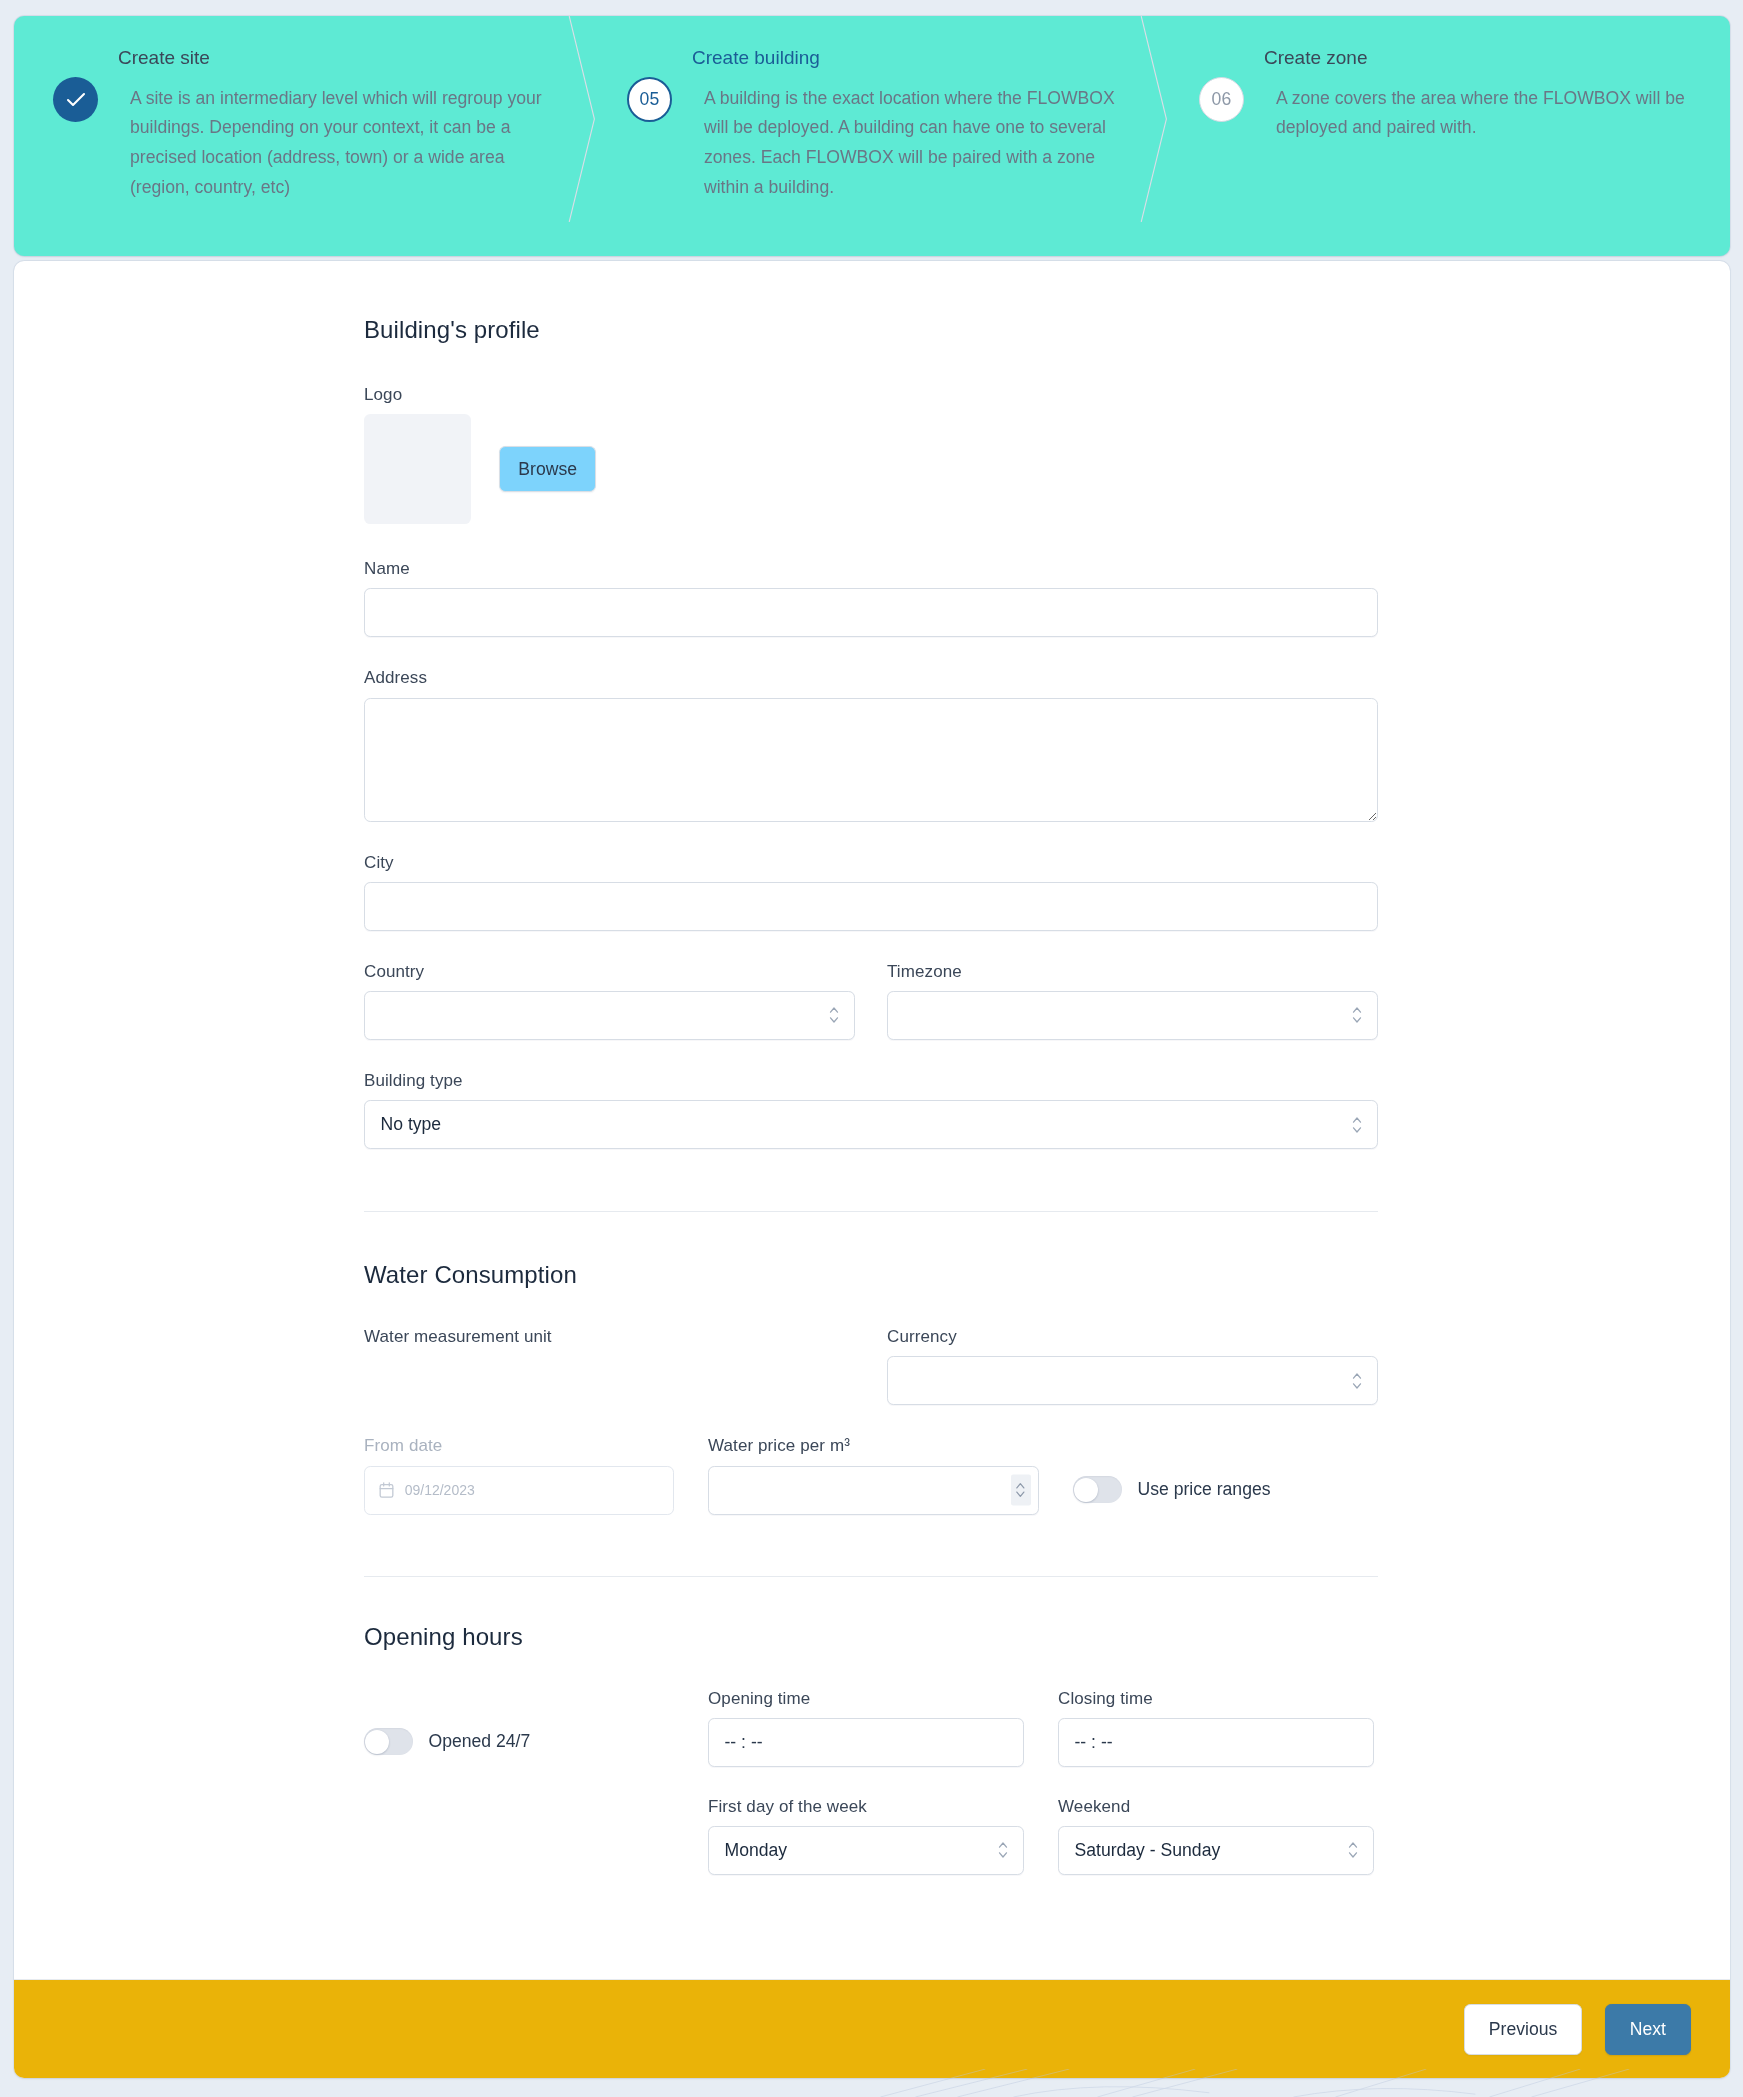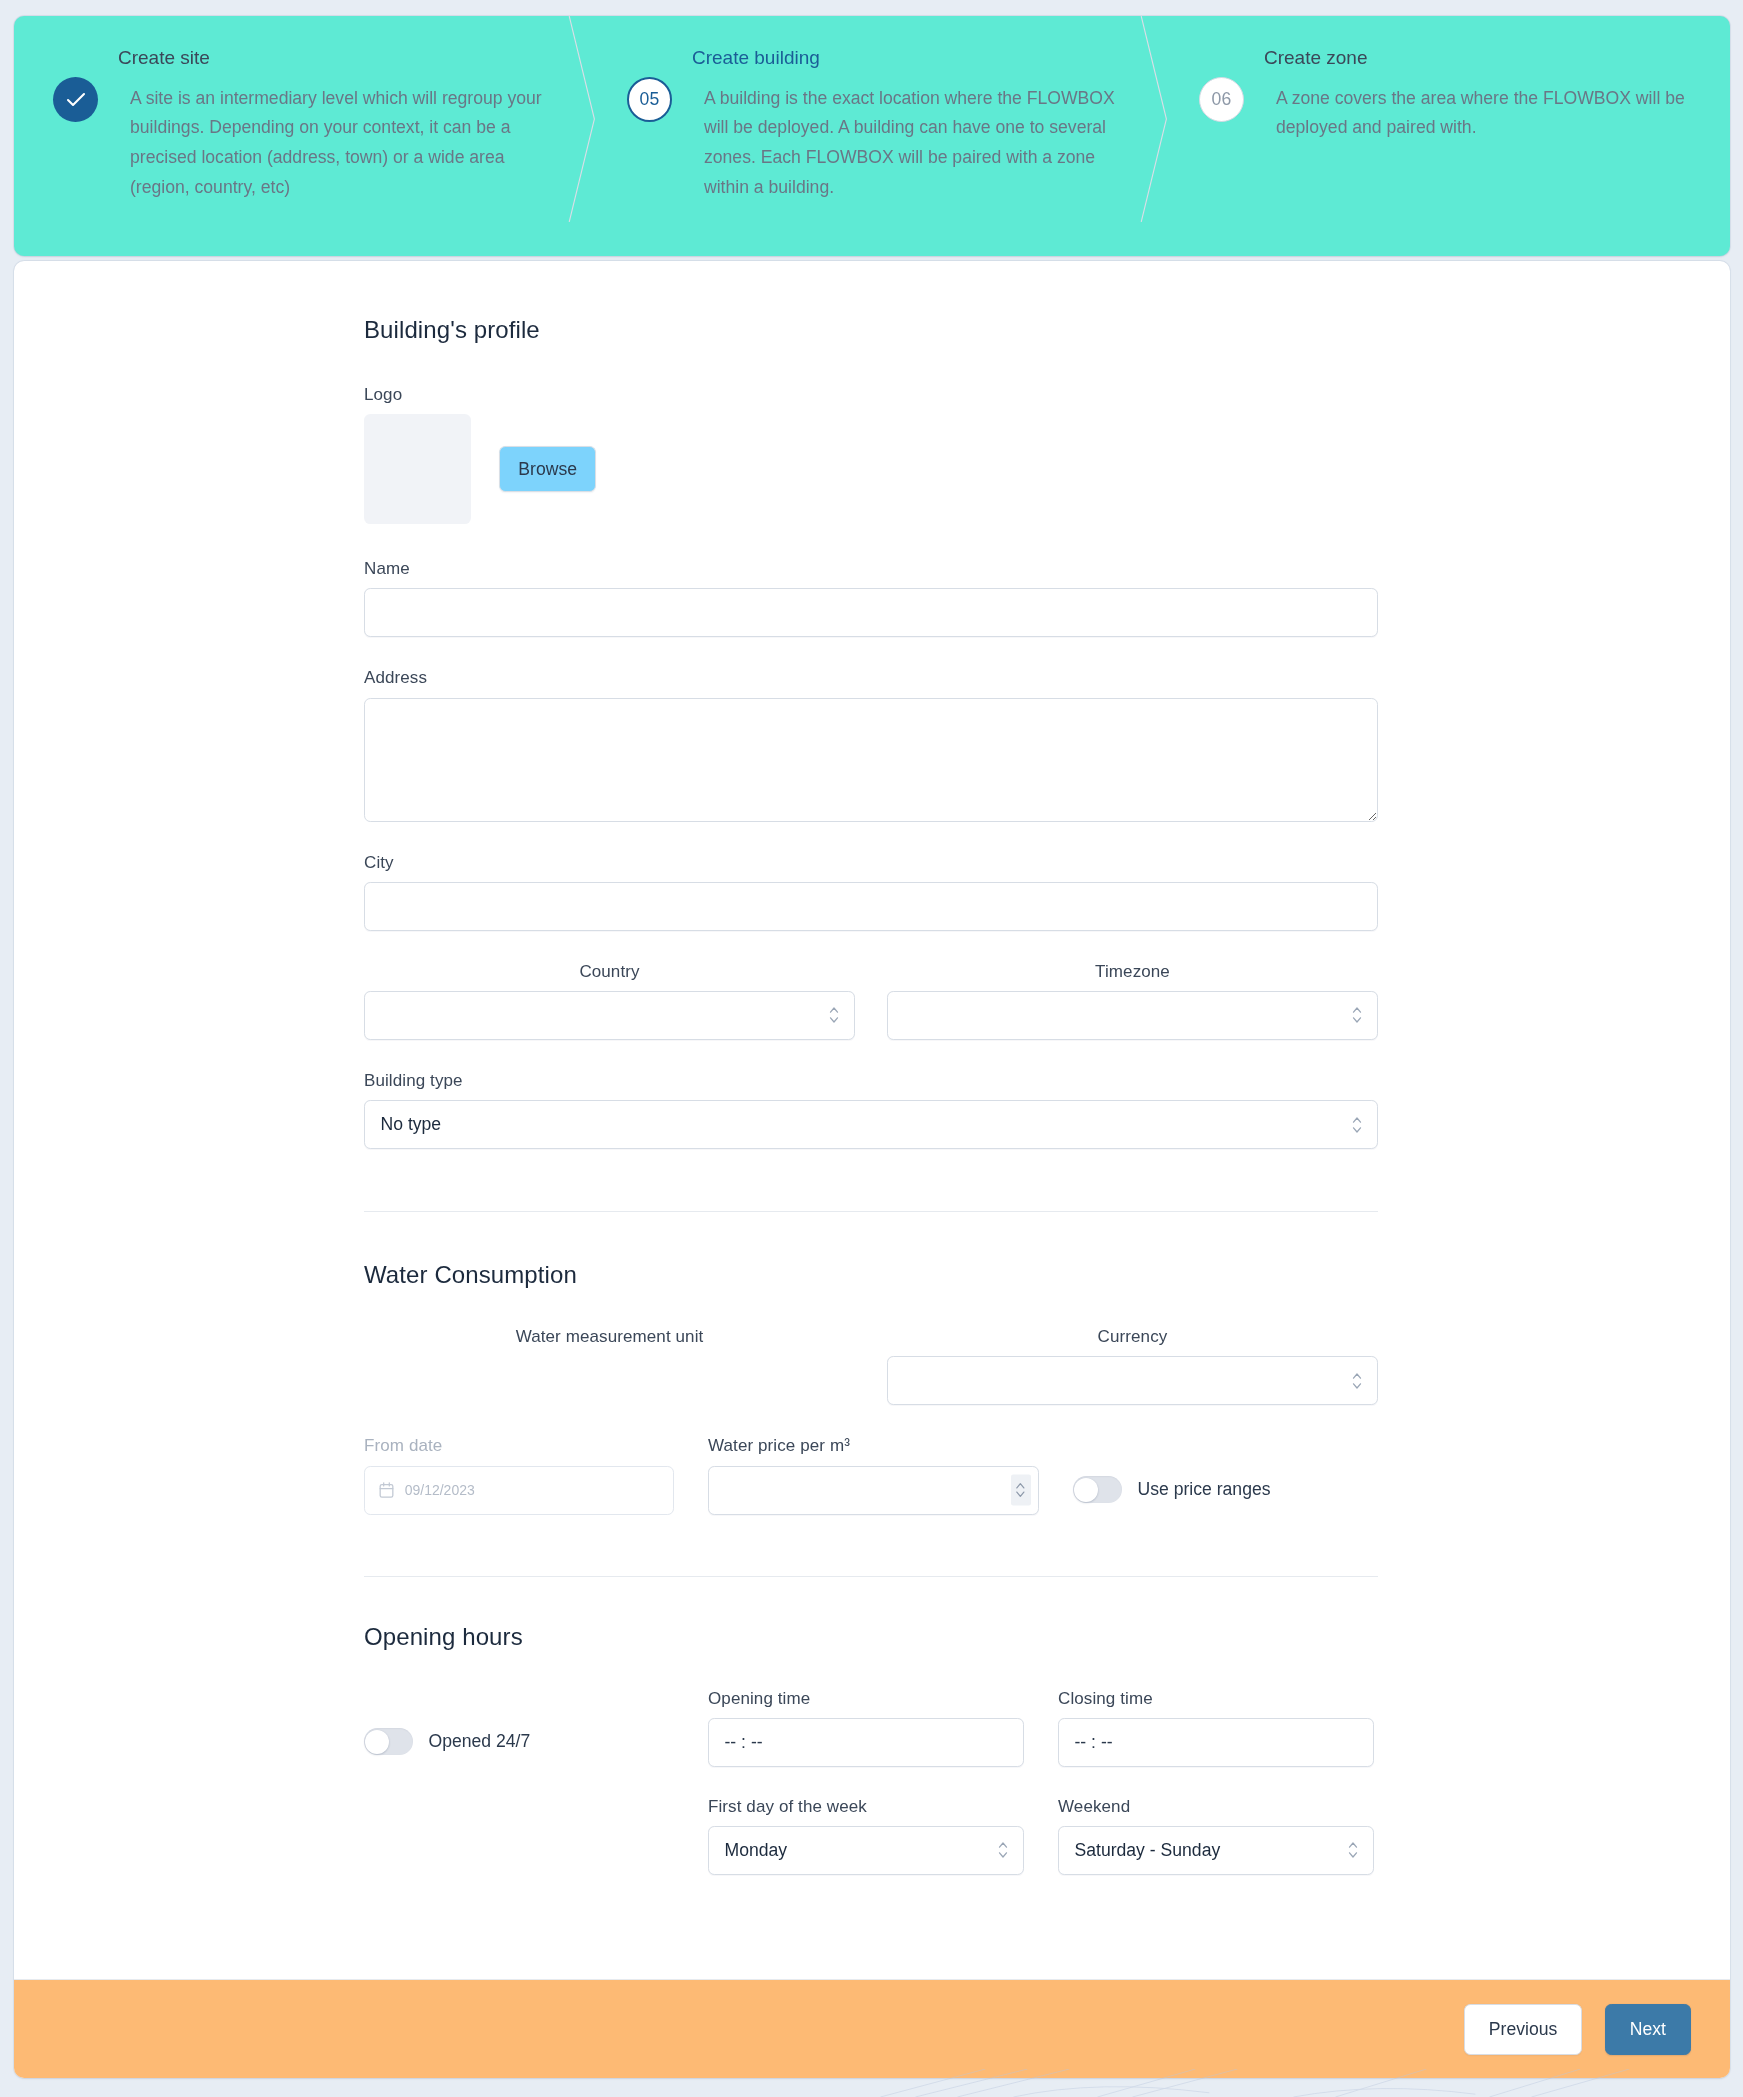--- a/index.html
+++ b/index.html
@@ -184,21 +184,21 @@
     position: absolute;
     right: 8.5px; top: 50%;
     transform: translateY(-50%);
     width: 20px; height: 31px;
     background: #eef1f5;
     border-radius: 2.1px;
     color: #8e9aab;
     display: flex; align-items: center; justify-content: center;
   }
 
-  .row2 { display: flex; gap: 32px; text-align: center; }
+  .row2 { display: flex; gap: 32px; }
   .row2 > * { flex: 1 1 0; }
 
   hr.divider {
     border: 0;
     border-top: 0.7px solid #e6eaef;
     margin: 0;
   }
 
   
   .toggle {
@@ -245,21 +245,21 @@
     margin-right: 10px;
     flex: 0 0 auto;
     color: #c2c9d4;
   }
 
   
   .card-footer {
     position: absolute;
     left: 0; right: 0; bottom: 0;
     height: 99px;
-    background: #fdba74;
+    background: #eab308;
     border-top: 0.7px solid #e6eaef;
     display: flex;
     align-items: center;
     justify-content: flex-end;
     padding-right: 39px;
     gap: 22.5px;
   }
   .btn {
     font-family: "Liberation Sans", sans-serif;
     font-size: 17.6px;

